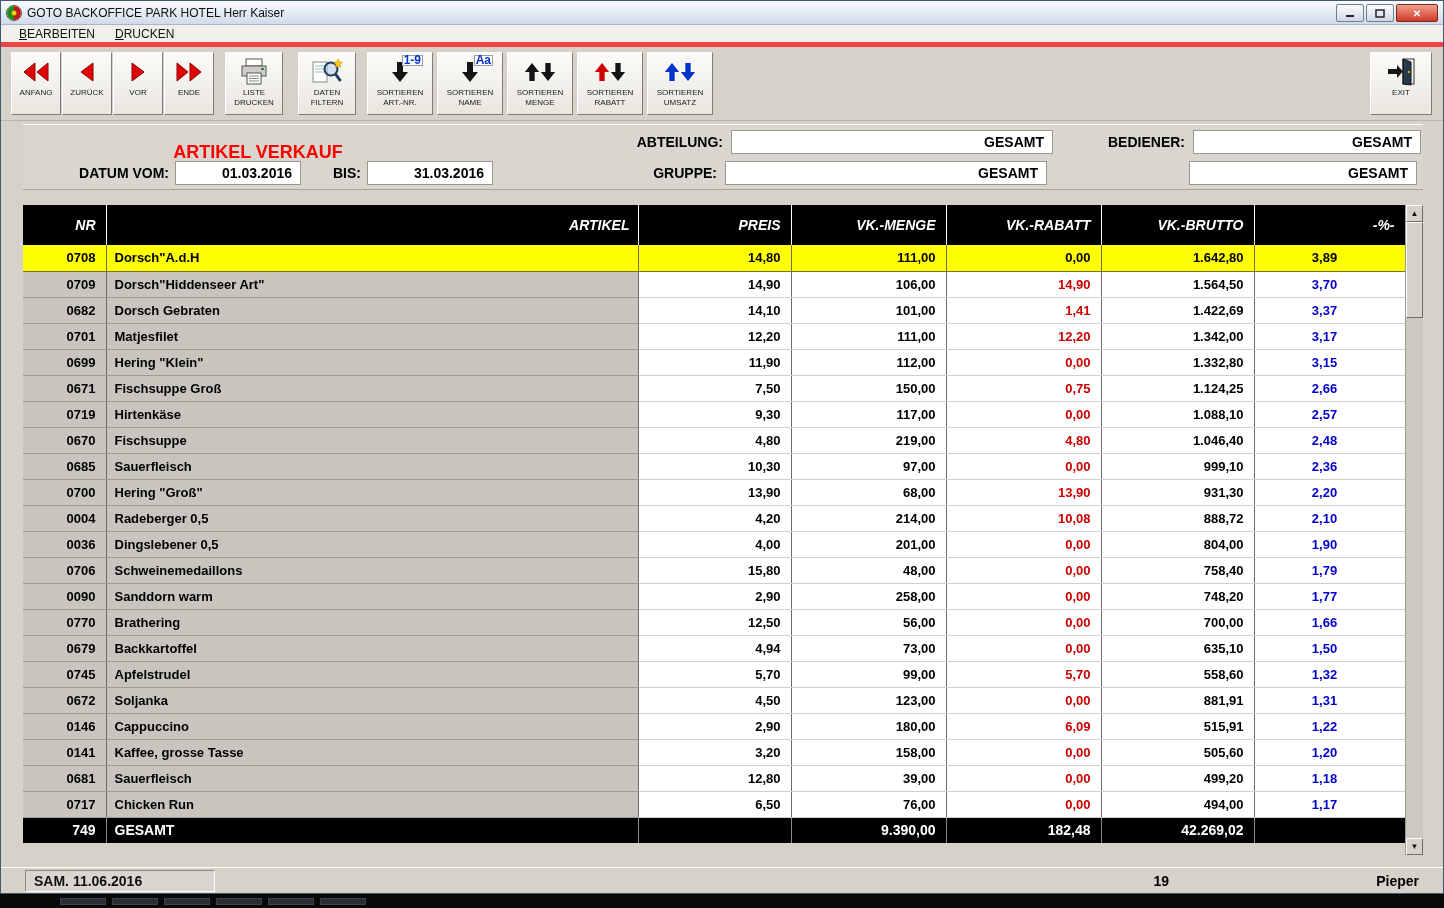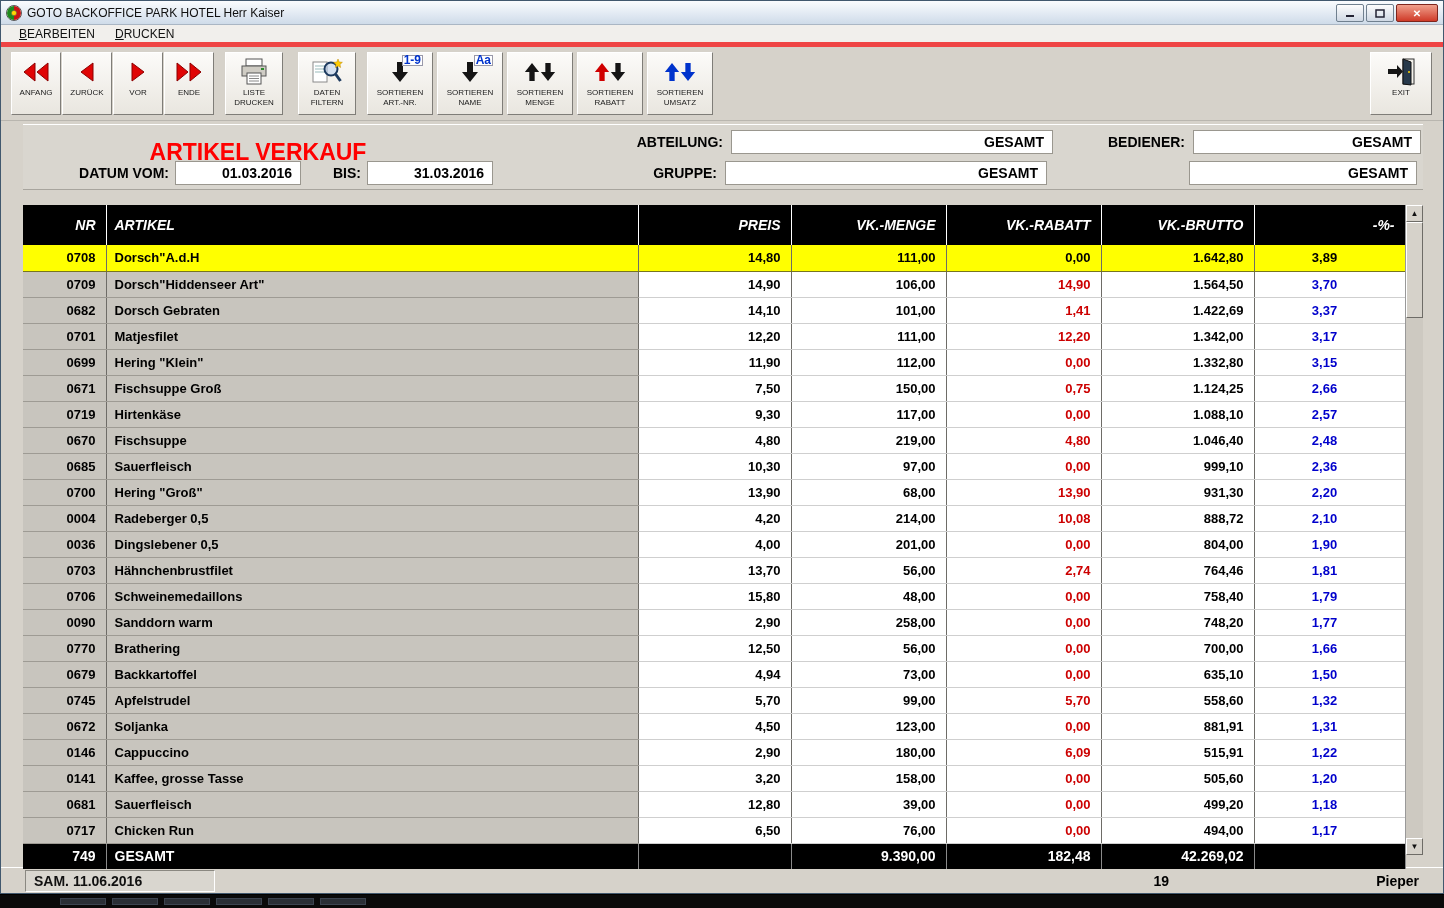--- a/index.html
+++ b/index.html
@@ -44,35 +44,35 @@
   .sort-tag { position:absolute; top:-1px; right:-14px; font-size:12px; font-weight:bold;
     color:#0033cc; background:#fff; border:1px solid #99a; padding:0 1px; line-height:9px; }
 
   
   .filter-panel { width:1400px; margin:3px 0 0 22px; background:#d9d6cf;
     border-top:1px solid #ffffff; border-bottom:1px solid #a8a59e; padding:1px 0; }
   .filter-row { display:flex; align-items:center; height:31px; }
   .flabel { font-weight:bold; font-size:14px; color:#000; text-align:right; }
   .fvalue { height:24px; background:#fff; border:1px solid #9a978f; font-weight:bold;
     font-size:14px; line-height:22px; text-align:right; padding:0 8px; color:#000; }
-  .report-title { width:470px; text-align:center; font-size:23px; font-weight:bold;
+  .report-title { width:470px; text-align:center; font-size:18px; font-weight:bold;
     color:var(--title_text,#ff0000);margin-top:22px; }
   .w-abt { width:230px; } .w-grp { width:322px; margin-left:8px; }
   .w-bed { width:132px; } .w-rightbox { width:228px; margin-left:8px; }
   .w-datum { width:146px; } .w-date { width:126px; margin-left:6px; }
   .w-bis { width:54px; margin-left:6px; } .w-gruppe { width:224px; }
   .w-lastbox { width:228px; margin-left:142px; }
 
   
   .table-wrap { position:relative; width:1400px; margin:15px 0 0 22px; height:650px; }
   table { border-collapse:collapse; table-layout:fixed; width:1382px; }
   th { background:#000; color:#fff; font-style:italic; font-weight:bold; font-size:14px;
     height:26px; border-right:1px solid #fff; padding:12px 8px; }
   th.h-nr { text-align:right; padding-right:10px; }
-  th.h-name { text-align:left; }
+  th.h-name { text-align:right; }
   th.h-num { text-align:right; padding-right:10px; }
   td { height:26px; font-size:13px; font-weight:bold; color:#000; overflow:hidden;
     white-space:nowrap; }
   td.col-nr { background:#c8c5be; text-align:right; padding-right:10px;
     border-right:1px solid #6e6c67; border-bottom:1px solid #9e9b94; }
   td.col-name { background:#c8c5be; text-align:left; padding-left:8px;
     border-right:1px solid #6e6c67; border-bottom:1px solid #9e9b94; }
   td.col-num, td.col-rabatt, td.col-pct { background:#fff; text-align:right;
     padding-right:10px; border-right:1px solid #6e6c67; border-bottom:1px solid #cfcfcf; }
   td.col-rabatt { color:var(--rabatt_text,#cc0000); }
@@ -416,29 +416,20 @@
           <tr>
             <td class="col-nr">0036</td>
             <td class="col-name">Dingslebener 0,5</td>
             <td class="col-num">4,00</td>
             <td class="col-num">201,00</td>
             <td class="col-rabatt">0,00</td>
             <td class="col-num">804,00</td>
             <td class="col-pct">1,90</td>
           </tr>
           <tr>
-            <td class="col-nr">0703</td>
-            <td class="col-name">Hähnchenbrustfilet</td>
-            <td class="col-num">13,70</td>
-            <td class="col-num">56,00</td>
-            <td class="col-rabatt">2,74</td>
-            <td class="col-num">764,46</td>
-            <td class="col-pct">1,81</td>
-          </tr>
-          <tr>
             <td class="col-nr">0706</td>
             <td class="col-name">Schweinemedaillons</td>
             <td class="col-num">15,80</td>
             <td class="col-num">48,00</td>
             <td class="col-rabatt">0,00</td>
             <td class="col-num">758,40</td>
             <td class="col-pct">1,79</td>
           </tr>
           <tr>
             <td class="col-nr">0090</td>

